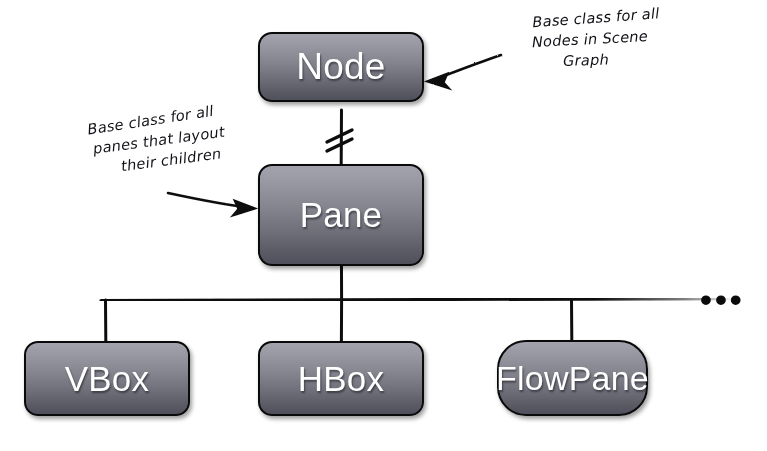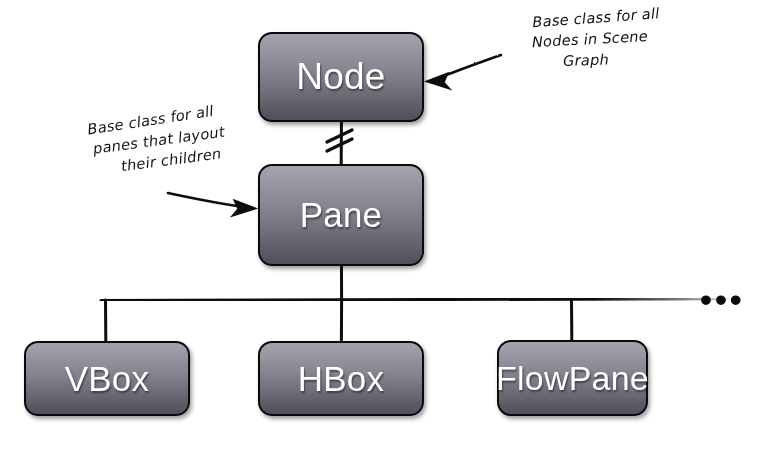--- a/index.html
+++ b/index.html
@@ -37,25 +37,25 @@
   }
   .node-label {
     color: #ffffff;
     font-weight: 400;
     letter-spacing: 0.2px;
     text-shadow: 1px 2px 2px rgba(20,20,28,0.55);
     white-space: nowrap;
     user-select: none;
   }
 
-  .box-node   { left: 258px; top: 32px;  width: 166px; height: 90px; }
+  .box-node   { left: 258px; top: 32px;  width: 166px; height: 70px; }
   .box-pane   { left: 258px; top: 164px; width: 166px; height: 102px; }
   .box-vbox   { left: 24px;  top: 341px; width: 166px; height: 75px; }
   .box-hbox   { left: 258px; top: 341px; width: 166px; height: 75px; }
-  .box-flow   { left: 497px; top: 340px; width: 151px; height: 76px; }
+  .box-flow   { left: 497px; top: 340px; width: 151px; height: 76px; border-radius: 29px; }
 
   .box-node .node-label { font-size: 37px; }
   .box-pane .node-label { font-size: 35px; }
   .box-vbox .node-label,
   .box-hbox .node-label { font-size: 35px; }
   .box-flow .node-label { font-size: 34px; }
 
   
   #wires {
     position: absolute;

